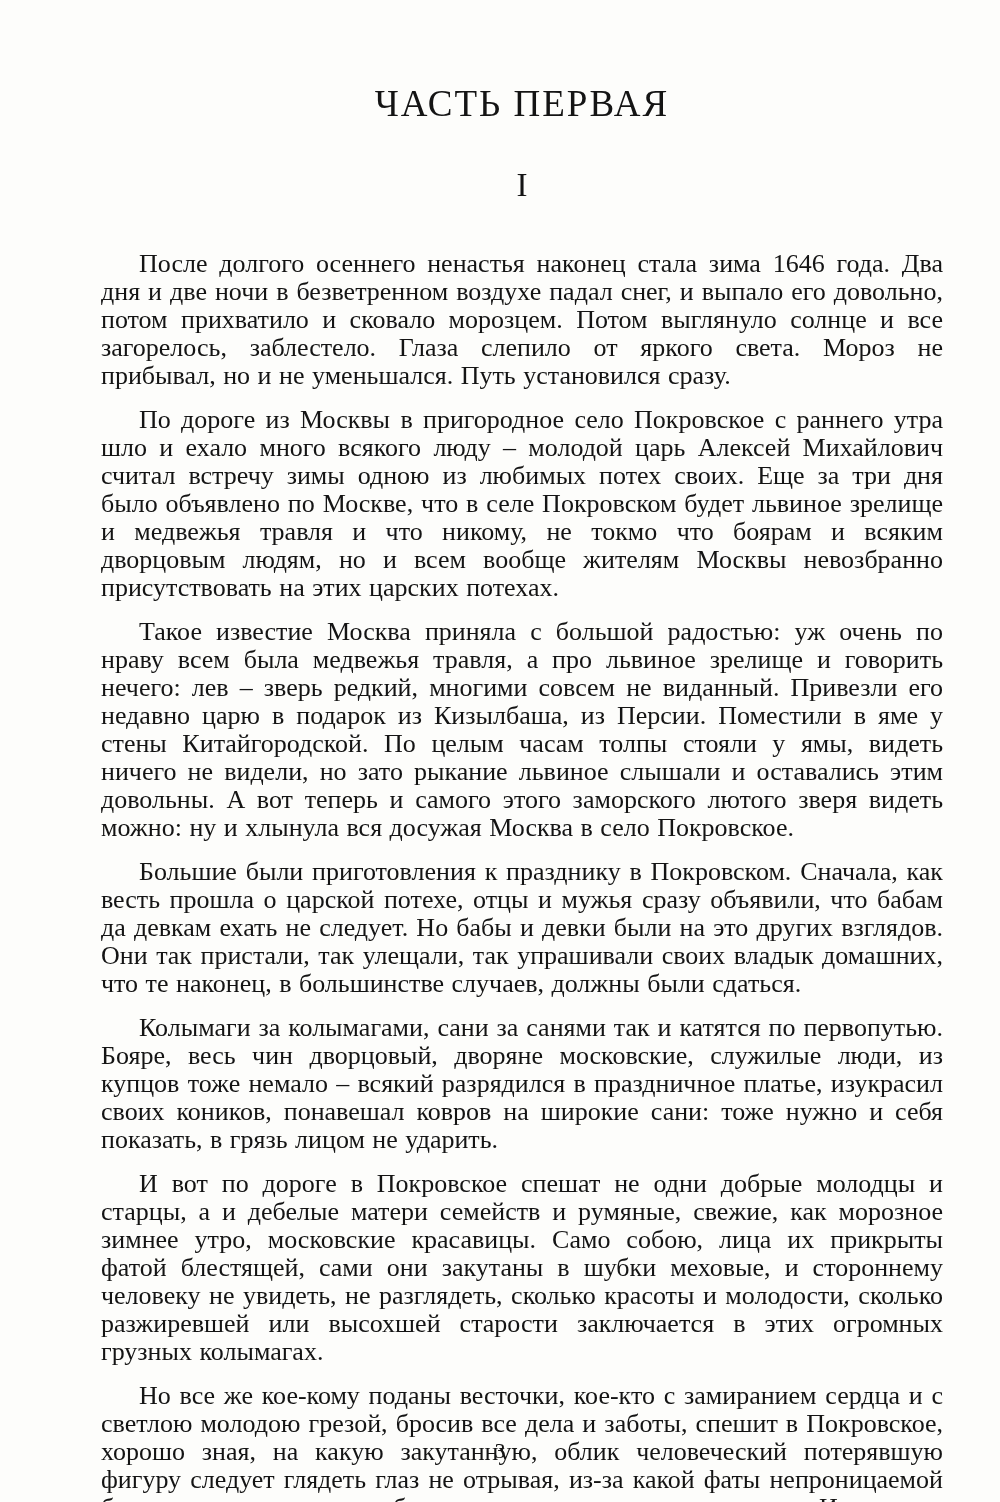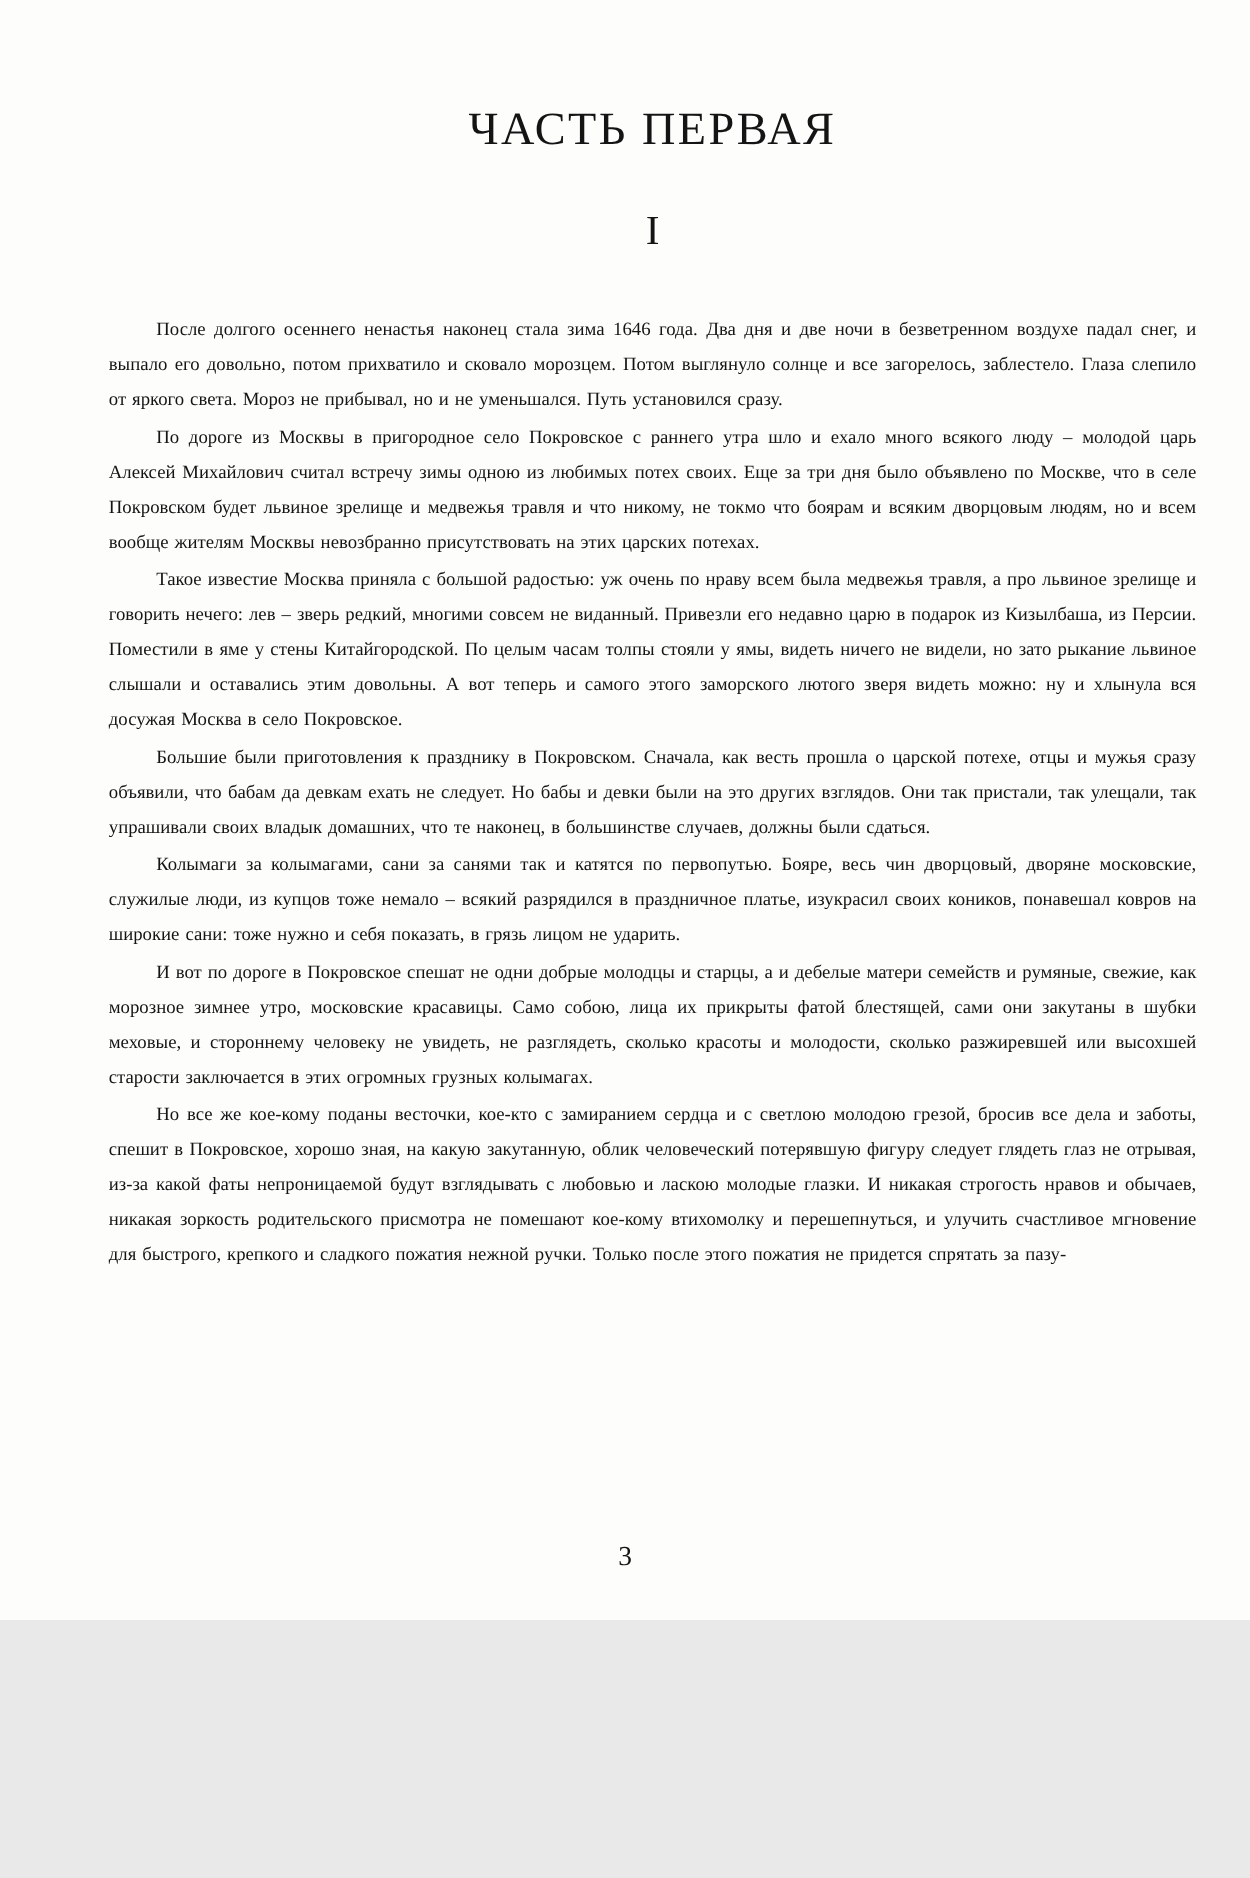--- a/index.html
+++ b/index.html
@@ -4,21 +4,21 @@
 <title>Book page</title>
 <style>
   html, body {
     margin: 0;
     padding: 0;
     background: #e9e9e9;
   }
   .page {
     position: relative;
     width: 1000px;
-    height: 1296px;
+    height: 1502px;
     margin: 0 auto;
     background: #fdfdfb;
     color: #141414;
     font-family: "Liberation Serif", "DejaVu Serif", serif;
     box-sizing: border-box;
     padding: 84px 41px 0 85px;
     overflow: hidden;
   }
   .part-title {
     margin: 0 0 44px 0;
@@ -28,22 +28,22 @@
     letter-spacing: 2px;
     line-height: 1.1;
   }
   .chapter-number {
     text-align: center;
     font-size: 33px;
     line-height: 1;
     margin: 0 0 48px 0;
   }
   .body-text p {
-    margin: 2px;
-    font-size: 15px;
+    margin: 16px;
+    font-size: 26px;
     line-height: 28px;
     text-align: justify;
     text-indent: 38px;
     word-spacing: 1px;
   }
   .page-number {
     position: absolute;
     left: 0;
     right: 0;
     bottom: 38px;

